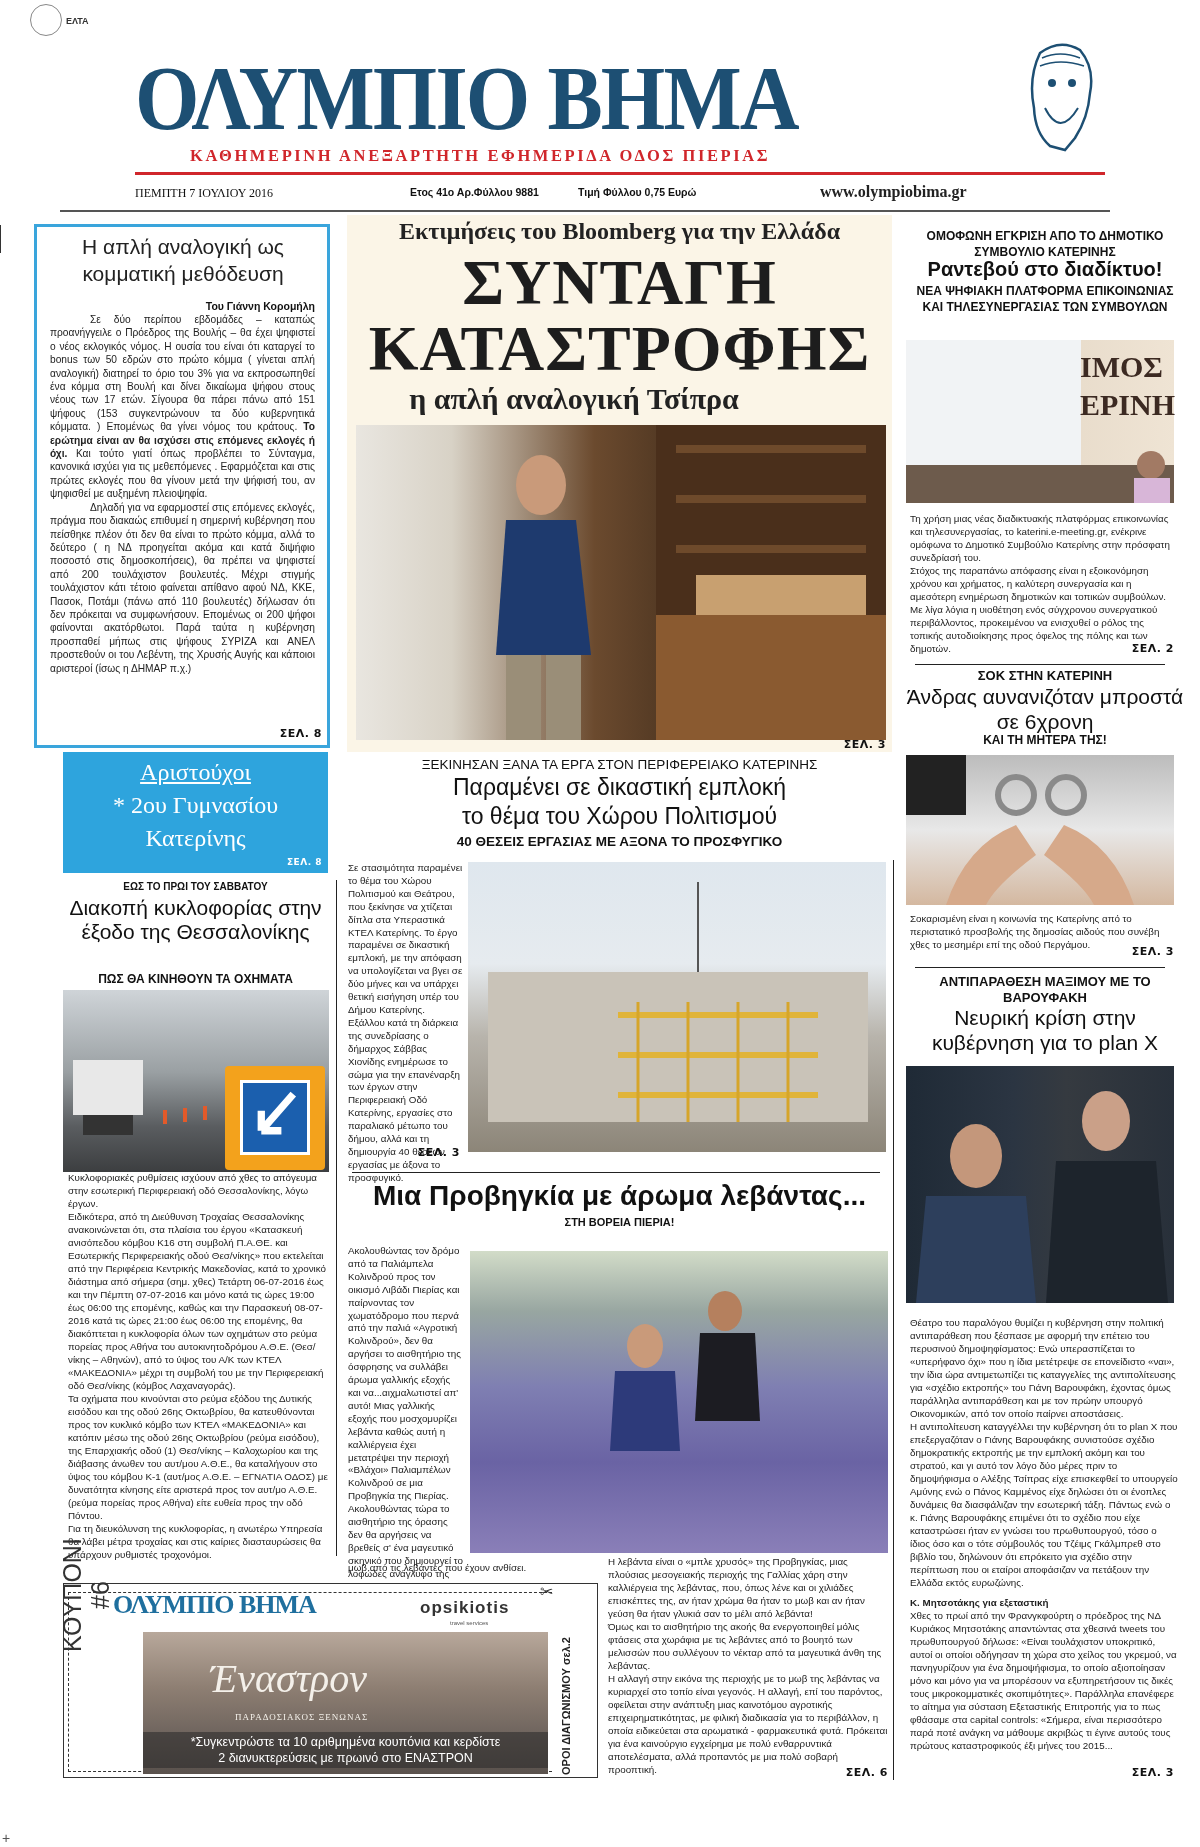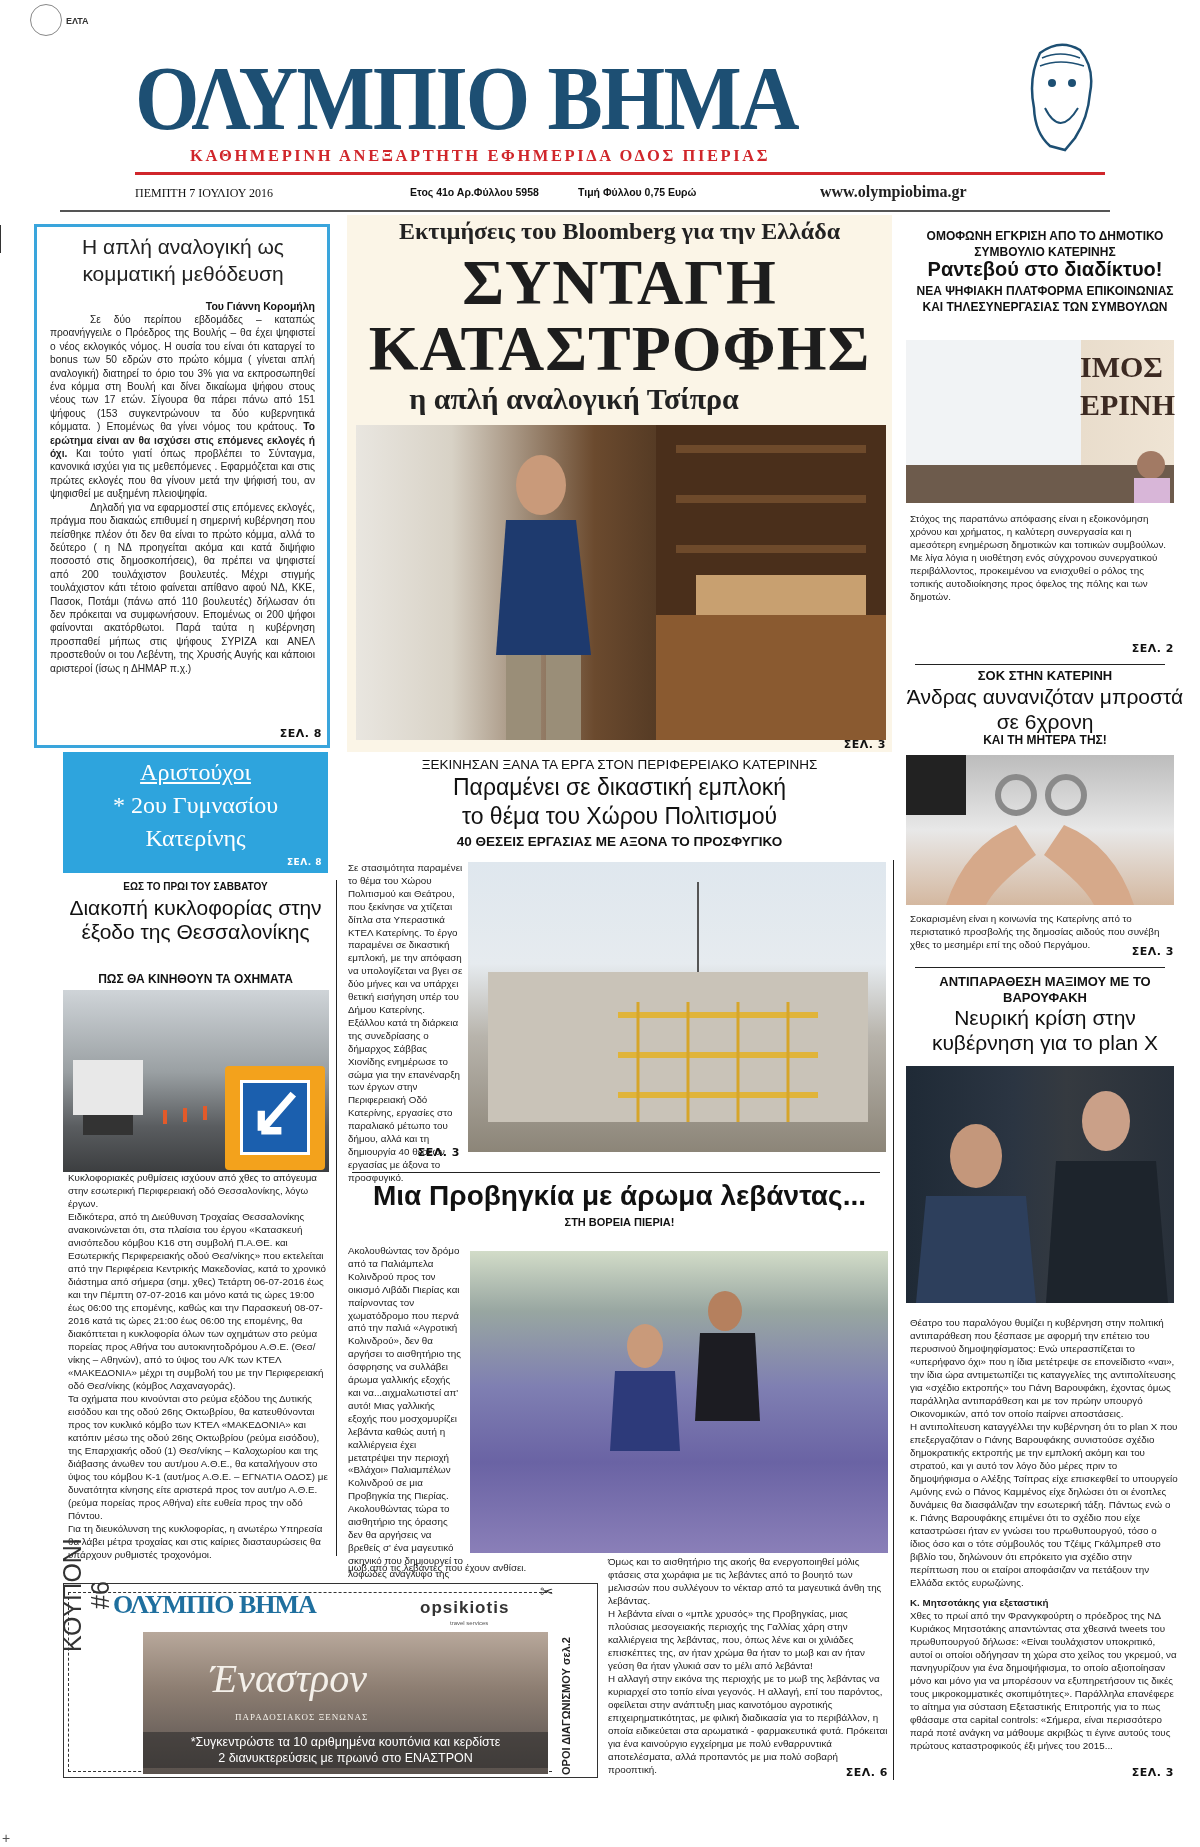--- a/index.html
+++ b/index.html
@@ -127,21 +127,21 @@
 <svg class="abs" id="head-icon" viewBox="0 0 80 115">
   <path d="M20 15 Q40 0 60 12 Q75 30 70 55 Q68 80 55 100 L45 112 L30 108 Q15 95 14 70 Q8 40 20 15 Z" fill="none" stroke="#1d4f73" stroke-width="2.5"></path>
   <circle cx="32" cy="45" r="4" fill="#1d4f73"></circle>
     <circle cx="52" cy="45" r="4" fill="#1d4f73"></circle>
   <path d="M25 70 Q40 100 58 70" fill="none" stroke="#1d4f73" stroke-width="2"></path>
   <path d="M22 20 Q40 12 60 20 M20 28 Q40 20 64 28" fill="none" stroke="#1d4f73" stroke-width="1.5"></path>
 </svg>
 <div class="abs serif" id="tagline">ΚΑΘΗΜΕΡΙΝΗ ΑΝΕΞΑΡΤΗΤΗ ΕΦΗΜΕΡΙΔΑ ΟΔΟΣ ΠΙΕΡΙΑΣ</div>
 <div class="abs" id="red-rule"></div>
 <div class="abs serif" id="date-line">ΠΕΜΠΤΗ 7 ΙΟΥΛΙΟΥ 2016</div>
-<div class="abs sans" id="issue-line">Ετος 41ο Αρ.Φύλλου 5958</div>
+<div class="abs sans" id="issue-line">Ετος 41ο Αρ.Φύλλου 9881</div>
 <div class="abs sans" id="price-line">Τιμή Φύλλου 0,75 Ευρώ</div>
 <div class="abs serif" id="website">www.olympiobima.gr</div>
 <div class="abs" id="top-rule"></div>
 <div class="abs" id="left-tick"></div>
 
 <div class="abs" id="opinion-box"></div>
 <div class="abs center" id="opinion-title">Η απλή αναλογική ως κομματική μεθόδευση</div>
 <div class="abs" id="opinion-author">Του Γιάννη Κορομήλη</div>
 <div class="abs body-text" id="opinion-body">
   <p class="indent"><span>Σε δύο περίπου εβδομάδες – καταπώς προανήγγειλε ο Πρόεδρος της Βουλής – θα έχει ψηφιστεί ο νέος εκλογικός νόμος. Η ουσία του είναι ότι καταργεί το bonus των 50 εδρών στο πρώτο κόμμα ( γίνεται απλή αναλογική) διατηρεί το όριο του 3% για να εκπροσωπηθεί ένα κόμμα στη Βουλή και δίνει δικαίωμα ψήφου στους νέους των 17 ετών. Σίγουρα θα πάρει πάνω από 151 ψήφους (153 συγκεντρώνουν τα δύο κυβερνητικά κόμματα. ) Επομένως θα γίνει νόμος του κράτους.</span> <b>Το ερώτημα είναι αν θα ισχύσει στις επόμενες εκλογές ή όχι.</b> <span>Και τούτο γιατί όπως προβλέπει το Σύνταγμα, κανονικά ισχύει για τις μεθεπόμενες . Εφαρμόζεται και στις πρώτες εκλογές που θα γίνουν μετά την ψήφισή του, αν ψηφισθεί με αυξημένη πλειοψηφία.</span></p>
@@ -183,20 +183,21 @@
     <rect x="0" y="125" width="268" height="38" fill="#6d5b4c"></rect>
     <circle cx="245" cy="125" r="14" fill="#a27a64"></circle>
     <rect x="228" y="138" width="36" height="25" fill="#d8b6d8"></rect>
   </svg>
 </div>
 <div class="abs serif" id="rt-photo-text">
   <div>ΙΜΟΣ</div>
   <div>ΕΡΙΝΗ</div>
 </div>
 <div class="abs body-text" id="rt-body">
+  <p>Τη χρήση μιας νέας διαδικτυακής πλατφόρμας επικοινωνίας και τηλεσυνεργασίας, το katerini.e-meeting.gr, ενέκρινε ομόφωνα το Δημοτικό Συμβούλιο Κατερίνης στην πρόσφατη συνεδρίασή του.</p>
   <p>Στόχος της παραπάνω απόφασης είναι η εξοικονόμηση χρόνου και χρήματος, η καλύτερη συνεργασία και η αμεσότερη ενημέρωση δημοτικών και τοπικών συμβούλων. Με λίγα λόγια η υιοθέτηση ενός σύγχρονου συνεργατικού περιβάλλοντος, προκειμένου να ενισχυθεί ο ρόλος της τοπικής αυτοδιοίκησης προς όφελος της πόλης και των δημοτών.</p>
 </div>
 <div class="abs page-ref" id="rt-ref">ΣΕΛ. 2</div>
 <div class="rule" id="rt-rule"></div>
 
 <div class="abs center sans" id="shock-kicker">ΣΟΚ ΣΤΗΝ ΚΑΤΕΡΙΝΗ</div>
 <div class="abs center sans" id="shock-title">Άνδρας αυνανιζόταν μπροστά σε 6χρονη</div>
 <div class="abs center sans" id="shock-sub">ΚΑΙ ΤΗ ΜΗΤΕΡΑ ΤΗΣ!</div>
 <div class="photo" id="shock-photo">
   <svg width="268" height="150">
@@ -296,22 +297,22 @@
 <div class="photo" id="lav-photo">
   <svg width="418" height="302">
     <ellipse cx="175" cy="95" rx="18" ry="22" fill="#c99a7a"></ellipse>
     <path d="M145 120 L205 120 L210 200 L140 200 Z" fill="#2d3a7a"></path>
     <ellipse cx="255" cy="60" rx="17" ry="20" fill="#b5805e"></ellipse>
     <path d="M230 82 L285 82 L290 170 L225 170 Z" fill="#1c1c22"></path>
   </svg>
 </div>
 <div class="abs body-text" id="lav-tail">μωβ από τις λεβάντες που έχουν ανθίσει.</div>
 <div class="abs body-text" id="lav-body2">
+  <p>Η λεβάντα είναι ο «μπλε χρυσός» της Προβηγκίας, μιας πλούσιας μεσογειακής περιοχής της Γαλλίας χάρη στην καλλιέργεια της λεβάντας, που, όπως λένε και οι χιλιάδες επισκέπτες της, αν ήταν χρώμα θα ήταν το μωβ και αν ήταν γεύση θα ήταν γλυκιά σαν το μέλι από λεβάντα!</p>
   <p>Όμως και το αισθητήριο της ακοής θα ενεργοποιηθεί μόλις φτάσεις στα χωράφια με τις λεβάντες από το βουητό των μελισσών που συλλέγουν το νέκταρ από τα μαγευτικά άνθη της λεβάντας.</p>
-  <p>Η λεβάντα είναι ο «μπλε χρυσός» της Προβηγκίας, μιας πλούσιας μεσογειακής περιοχής της Γαλλίας χάρη στην καλλιέργεια της λεβάντας, που, όπως λένε και οι χιλιάδες επισκέπτες της, αν ήταν χρώμα θα ήταν το μωβ και αν ήταν γεύση θα ήταν γλυκιά σαν το μέλι από λεβάντα!</p>
   <p>Η αλλαγή στην εικόνα της περιοχής με το μωβ της λεβάντας να κυριαρχεί στο τοπίο είναι γεγονός. Η αλλαγή, επί του παρόντος, οφείλεται στην ανάπτυξη μιας καινοτόμου αγροτικής επιχειρηματικότητας, με φιλική διαδικασία για το περιβάλλον, η οποία ειδικεύεται στα αρωματικά - φαρμακευτικά φυτά. Πρόκειται για ένα καινούργιο εγχείρημα με πολύ ενθαρρυντικά αποτελέσματα, αλλά προπαντός με μια πολύ σοβαρή προοπτική.</p>
 </div>
 <div class="abs page-ref" id="lav-ref">ΣΕΛ. 6</div>
 <div class="abs" id="mid-vrule"></div>
 
 <div class="abs" id="coupon"></div>
 <div class="abs" id="coupon-dash"></div>
 <div class="abs" id="scissors-icon">✂</div>
 <div class="abs" id="coupon-photo"></div>
 <div class="abs serif" id="coupon-logo">ΟΛΥΜΠΙΟ ΒΗΜΑ</div>

